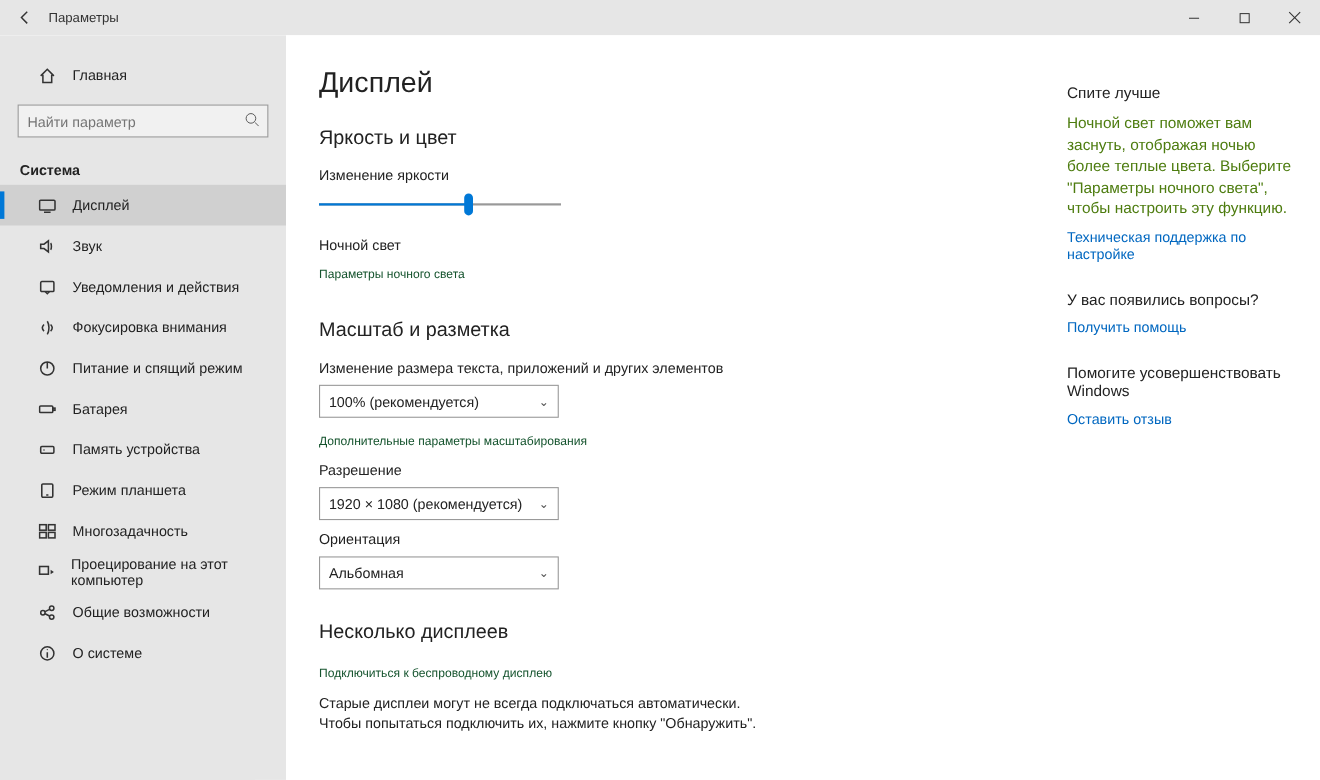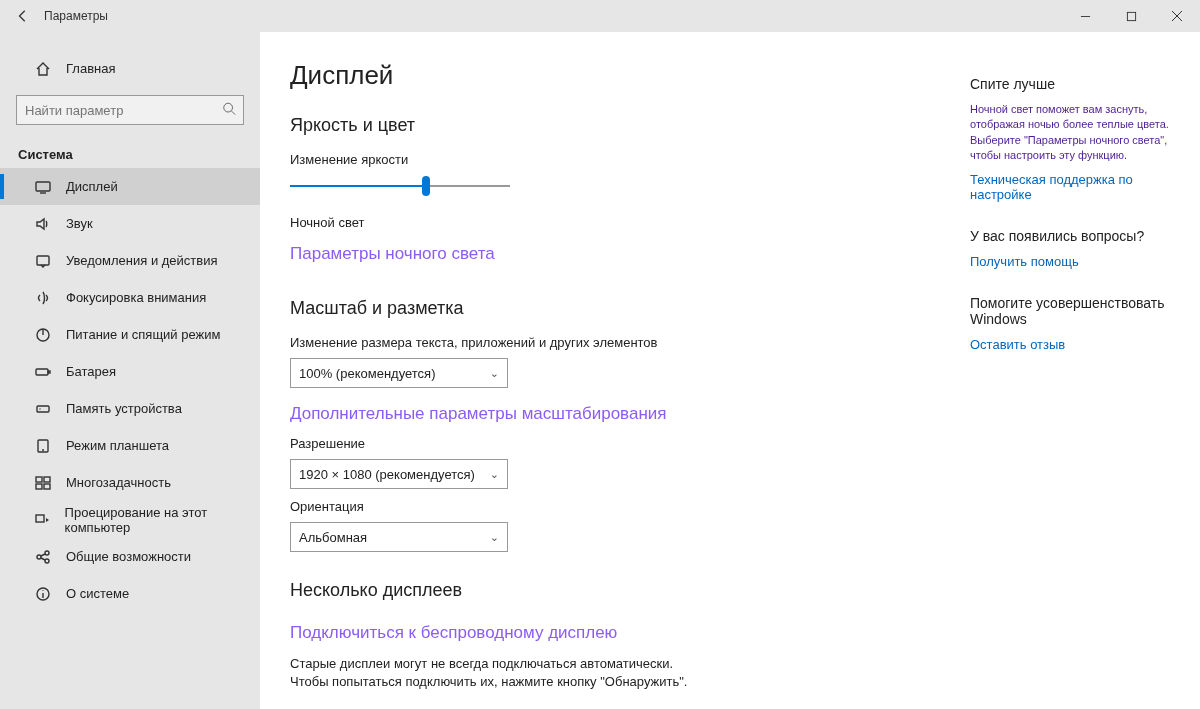--- a/index.html
+++ b/index.html
@@ -172,22 +172,22 @@
     position:relative; background:#fff;
     margin-right:10px;
     cursor:pointer;
   }
   .toggle .knob {
     position:absolute; left:2px; top:2px;
     width:12px; height:12px; border-radius:50%;
     background:#333;
   }
   .link {
-    color:#8b5cf6;
-    font-size: 17px;
+    color:#14532d;
+    font-size: 11px;
     cursor:pointer;
     margin-top:6px;
     margin-bottom:6px;
     display:inline-block;
   }
   .dropdown {
     width: 218px;
     height: 30px;
     border: 1px solid #999;
     background:#fff;
@@ -204,21 +204,21 @@
     line-height:1.4;
     margin-bottom:10px;
     max-width:420px;
   }
   
   .right-col .side-title {
     font-size:14px; font-weight:400; color:#222;
     margin-bottom:10px;
   }
   .right-col .side-body {
-    font-size:11px; color:#4c1d95;
+    font-size:14px; color:#4d7c0f;
     line-height:1.4;
     margin-bottom:8px;
   }
   .right-col .side-link {
     color:#0067c0; font-size:13px;
     cursor:pointer;
     display:block;
     margin-bottom:26px;
   }
   .spacer-sm { height: 6px; }

